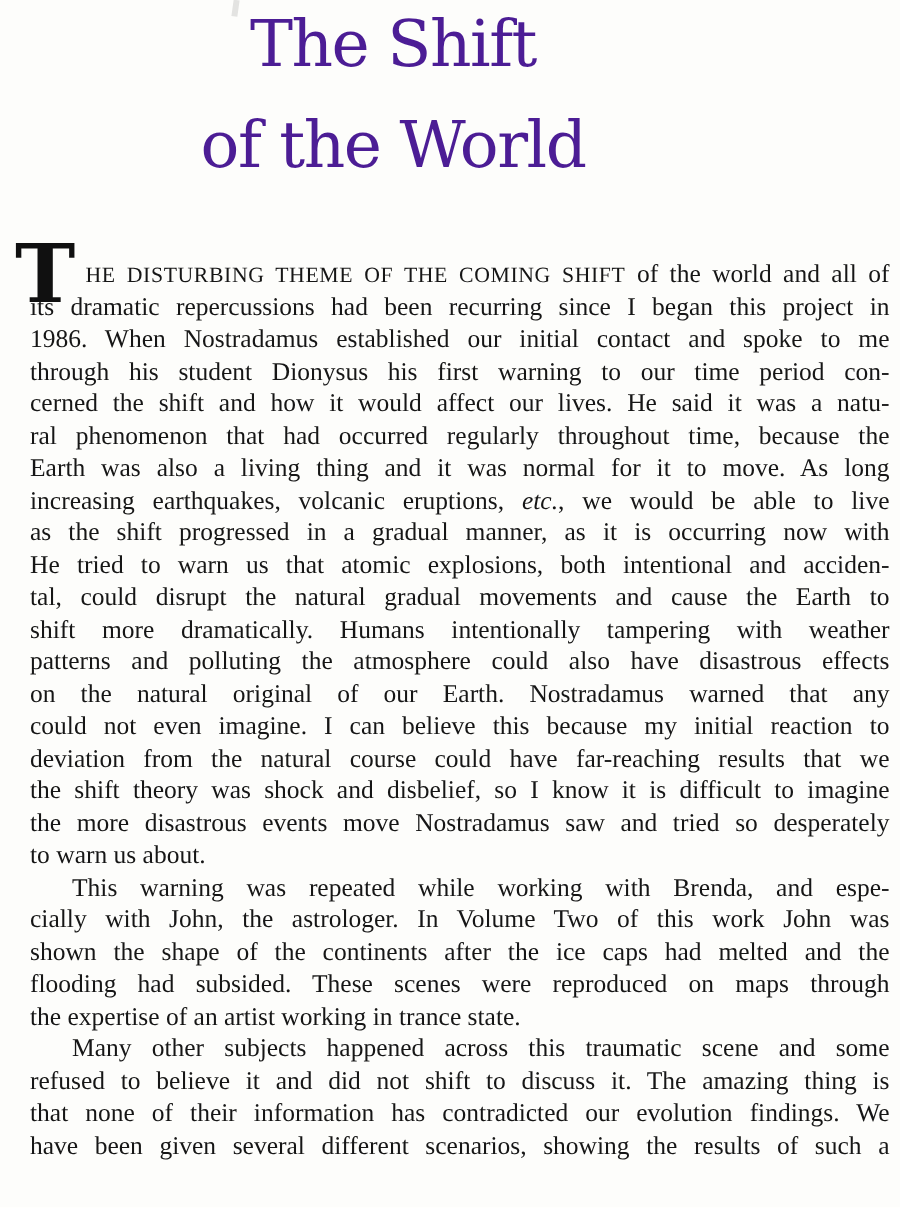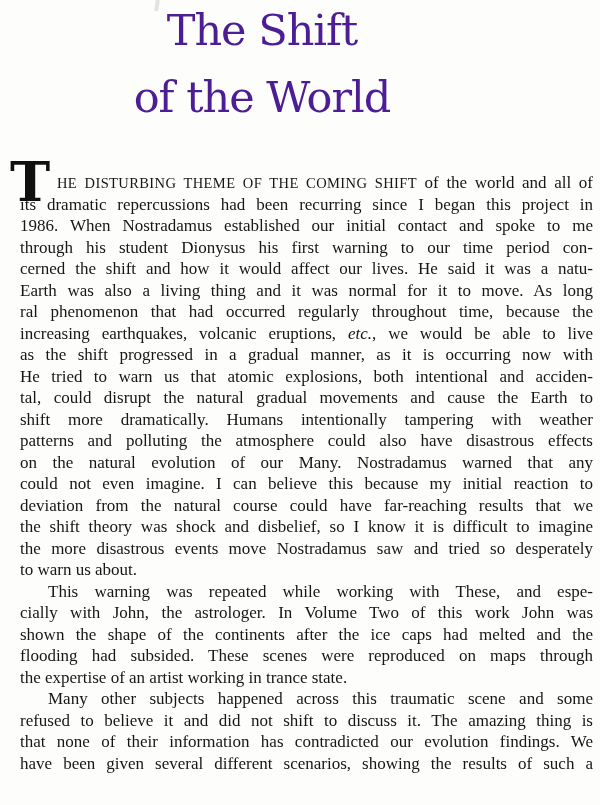--- a/index.html
+++ b/index.html
@@ -100,36 +100,36 @@
 
   <div class="drop-cap">T</div>
 
   <div class="body-text">
 
     <div class="line lead"><span class="lead-caps">HE DISTURBING THEME OF THE COMING SHIFT</span><span> of the world and all of</span></div>
     <div class="line">its dramatic repercussions had been recurring since I began this project in</div>
     <div class="line">1986. When Nostradamus established our initial contact and spoke to me</div>
     <div class="line">through his student Dionysus his first warning to our time period con-</div>
     <div class="line">cerned the shift and how it would affect our lives. He said it was a natu-</div>
+    <div class="line">ral phenomenon that had occurred regularly throughout time, because the</div>
     <div class="line">Earth was also a living thing and it was normal for it to move. As long</div>
-    <div class="line">ral phenomenon that had occurred regularly throughout time, because the</div>
     <div class="line"><span>increasing earthquakes, volcanic eruptions, </span><span class="it">etc.</span><span>, we would be able to live</span></div>
     <div class="line">as the shift progressed in a gradual manner, as it is occurring now with</div>
     <div class="line">He tried to warn us that atomic explosions, both intentional and acciden-</div>
     <div class="line">tal, could disrupt the natural gradual movements and cause the Earth to</div>
     <div class="line">shift more dramatically. Humans intentionally tampering with weather</div>
     <div class="line">patterns and polluting the atmosphere could also have disastrous effects</div>
-    <div class="line">on the natural evolution of our Many. Nostradamus warned that any</div>
+    <div class="line">on the natural original of our Earth. Nostradamus warned that any</div>
     <div class="line">could not even imagine. I can believe this because my initial reaction to</div>
     <div class="line">deviation from the natural course could have far-reaching results that we</div>
     <div class="line">the shift theory was shock and disbelief, so I know it is difficult to imagine</div>
     <div class="line">the more disastrous events move Nostradamus saw and tried so desperately</div>
     <div class="line flush">to warn us about.</div>
 
-    <div class="line indent">This warning was repeated while working with These, and espe-</div>
+    <div class="line indent">This warning was repeated while working with Brenda, and espe-</div>
     <div class="line">cially with John, the astrologer. In Volume Two of this work John was</div>
     <div class="line">shown the shape of the continents after the ice caps had melted and the</div>
     <div class="line">flooding had subsided. These scenes were reproduced on maps through</div>
     <div class="line flush">the expertise of an artist working in trance state.</div>
 
     <div class="line indent">Many other subjects happened across this traumatic scene and some</div>
     <div class="line">refused to believe it and did not shift to discuss it. The amazing thing is</div>
     <div class="line">that none of their information has contradicted our evolution findings. We</div>
     <div class="line">have been given several different scenarios, showing the results of such a</div>
 

